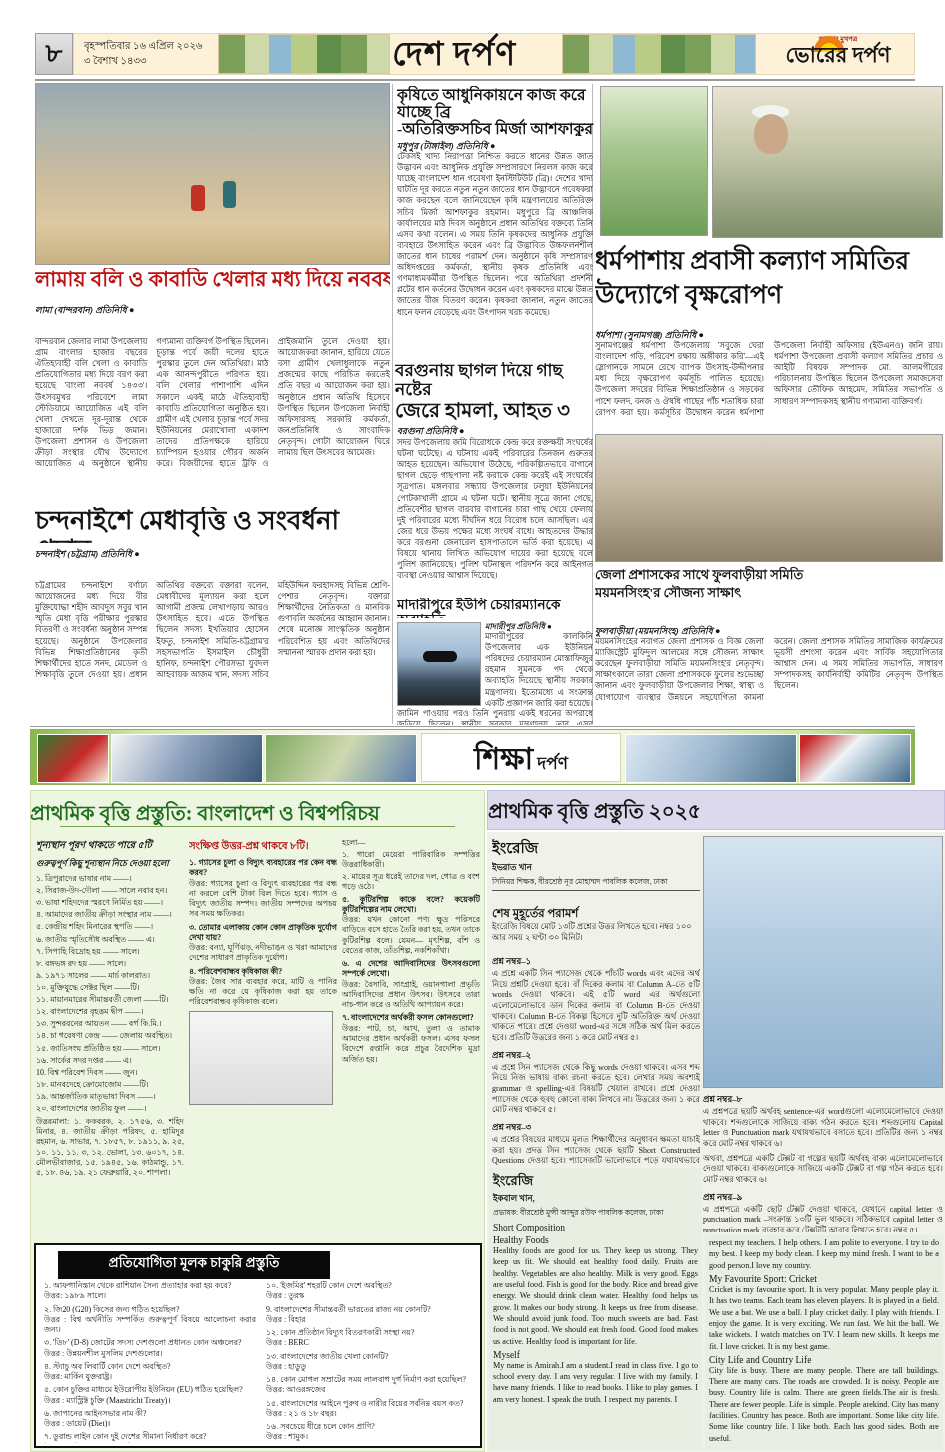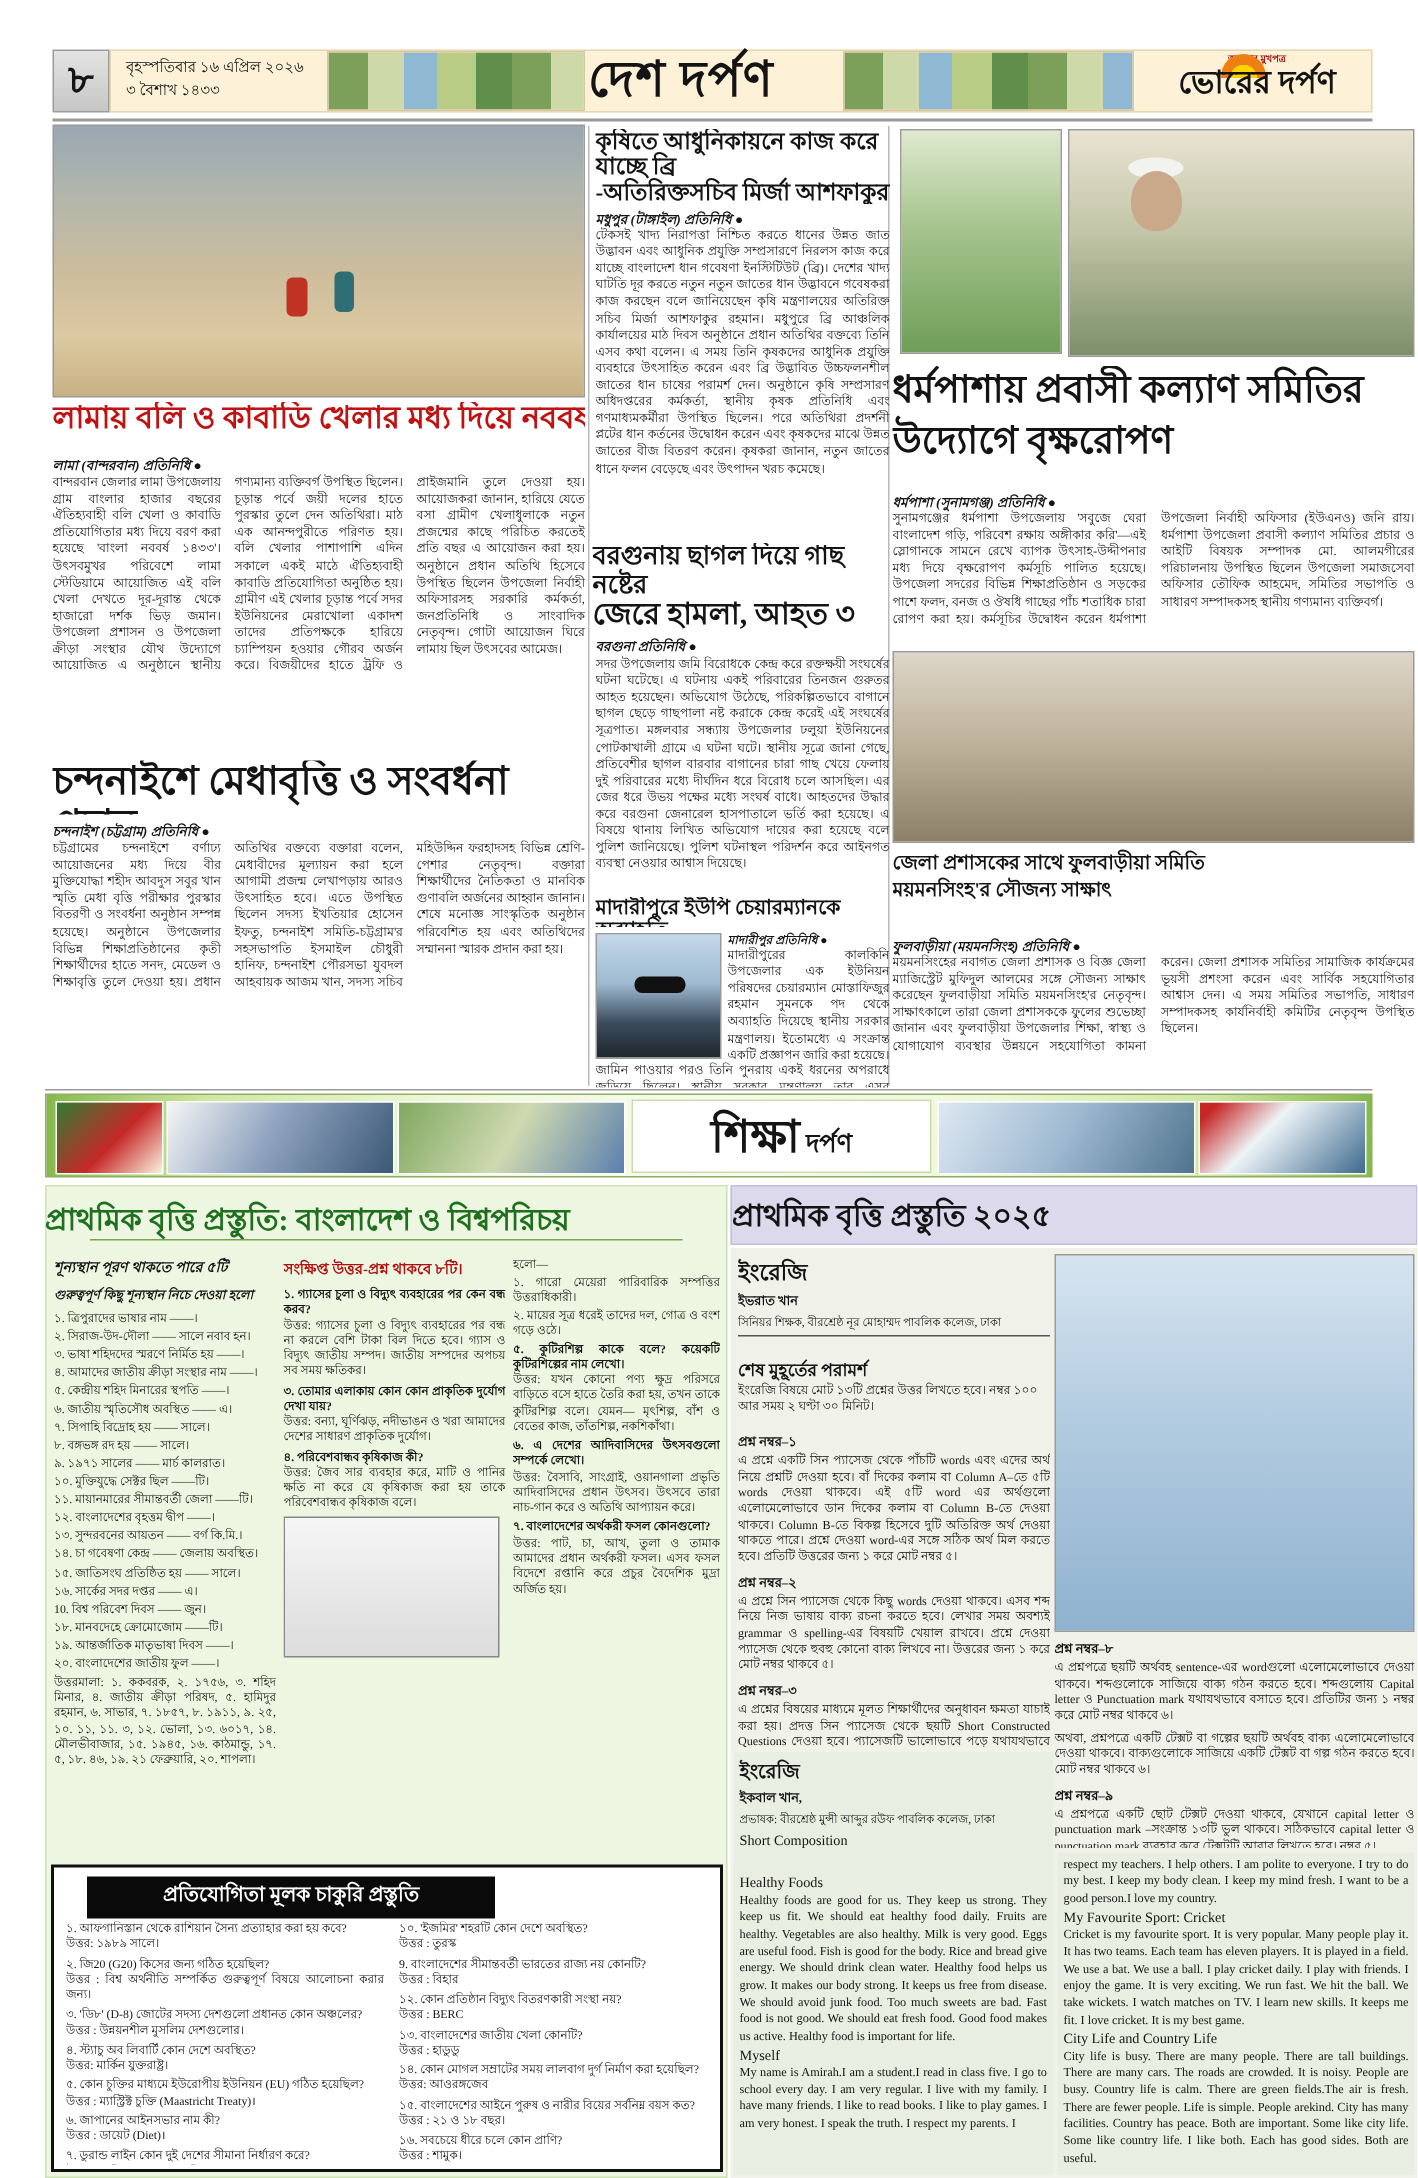--- a/index.html
+++ b/index.html
@@ -6,21 +6,21 @@
   body{font-family:"Liberation Serif",serif;color:#141414;}
   #page{position:relative;width:945px;height:1452px;background:#fff;overflow:hidden;}
   .abs{position:absolute;box-sizing:border-box;}
   .ovh{overflow:hidden;}
   .j{text-align:justify;}
   .ctr{}
   .hl{font-weight:bold;line-height:1.1;}
   .byline{font-weight:bold;font-style:italic;font-size:9px;}
   .body-sm{font-size:8.3px;line-height:1.34;text-align:justify;}
   .c2{column-count:2;column-gap:10px;}
-  .c3{column-count:3;column-gap:9px;}
+  .c3{column-count:3;column-gap:9px;margin-top:20px;}
   .vline{width:1px;background:#b9b9b9;}
   .hline{height:1px;background:#9a9a9a;}
 
   
   .pagenum{background:linear-gradient(180deg,#e3e3e3,#c6c6c6);border:1px solid #9c9c9c;
            font-weight:bold;font-size:26px;text-align:center;line-height:40px;}
   .creambar{background:#fdf1d7;border:1px solid #e6d7b4;}
   .datebox{font-size:10px;line-height:1.5;padding:5px 8px;font-weight:normal;}
   .masthead{font-size:33px;font-weight:bold;letter-spacing:1px;line-height:42px;}
   .strip{background:
@@ -374,21 +374,21 @@
         </div>
 
       </div>
   </div>
 
   <div class="abs engblock ovh" style="left:489px;top:1168px;width:213px;height:282px;padding:3px 4px;">
     <div class="ctr eng-head">ইংরেজি</div>
     <div class="authname">ইকবাল খান,</div>
     <div class="authtitle">প্রভাষক: বীরশ্রেষ্ঠ মুন্সী আব্দুর রউফ পাবলিক কলেজ, ঢাকা</div>
     <div class="ctr eng-sub" style="margin-top:4px;">Short Composition</div>
-    <div class="ctr eng-sub" style="margin-top:18px;">Healthy Foods</div>
+    <div class="ctr eng-sub" style="margin-top:2px;">Healthy Foods</div>
     <div class="eng-body">Healthy foods are good for us. They keep us strong. They keep us fit. We should eat healthy food daily. Fruits are healthy. Vegetables are also healthy. Milk is very good. Eggs are useful food. Fish is good for the body. Rice and bread give energy. We should drink clean water. Healthy food helps us grow. It makes our body strong. It keeps us free from disease. We should avoid junk food. Too much sweets are bad. Fast food is not good. We should eat fresh food. Good food makes us active. Healthy food is important for life.</div>
     <div class="ctr eng-sub" style="margin-top:3px;">Myself</div>
     <div class="eng-body">My name is Amirah.I am a student.I read in class five. I go to school every day. I am very regular. I live with my family. I have many friends. I like to read books. I like to play games. I am very honest. I speak the truth. I respect my parents. I</div>
   </div>
 
   <div class="abs engblock ovh" style="left:705px;top:1235px;width:238px;height:215px;padding:2px 4px;">
     <div class="eng-body">respect my teachers. I help others. I am polite to everyone. I try to do my best. I keep my body clean. I keep my mind fresh. I want to be a good person.I love my country.</div>
     <div class="ctr eng-sub" style="margin-top:3px;">My Favourite Sport: Cricket</div>
     <div class="eng-body">Cricket is my favourite sport. It is very popular. Many people play it. It has two teams. Each team has eleven players. It is played in a field. We use a bat. We use a ball. I play cricket daily. I play with friends. I enjoy the game. It is very exciting. We run fast. We hit the ball. We take wickets. I watch matches on TV. I learn new skills. It keeps me fit. I love cricket. It is my best game.</div>
     <div class="ctr eng-sub" style="margin-top:3px;">City Life and Country Life</div>

